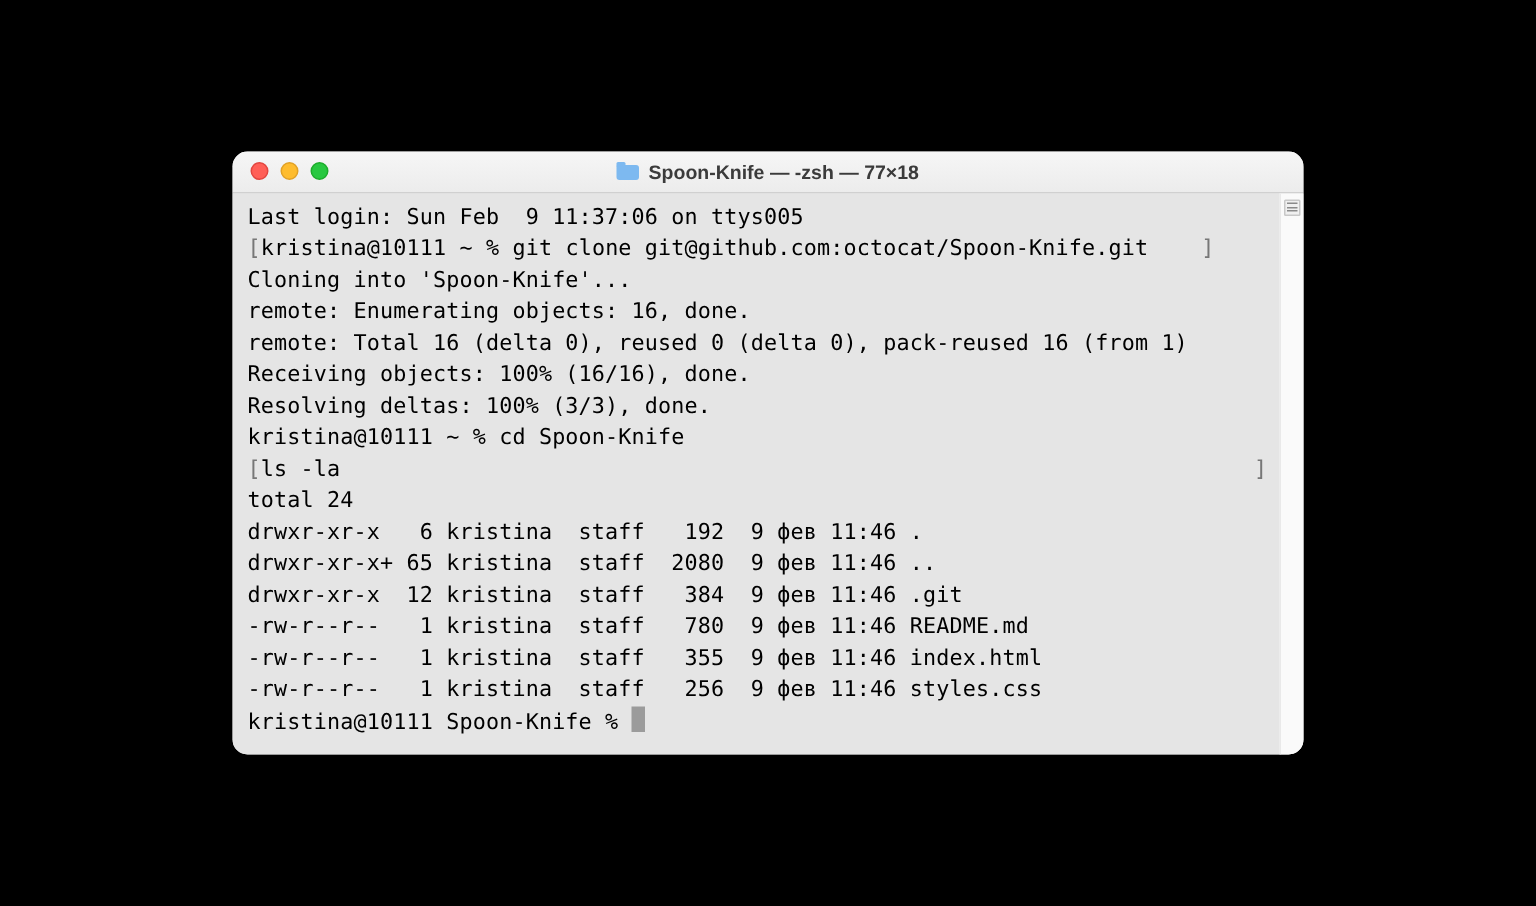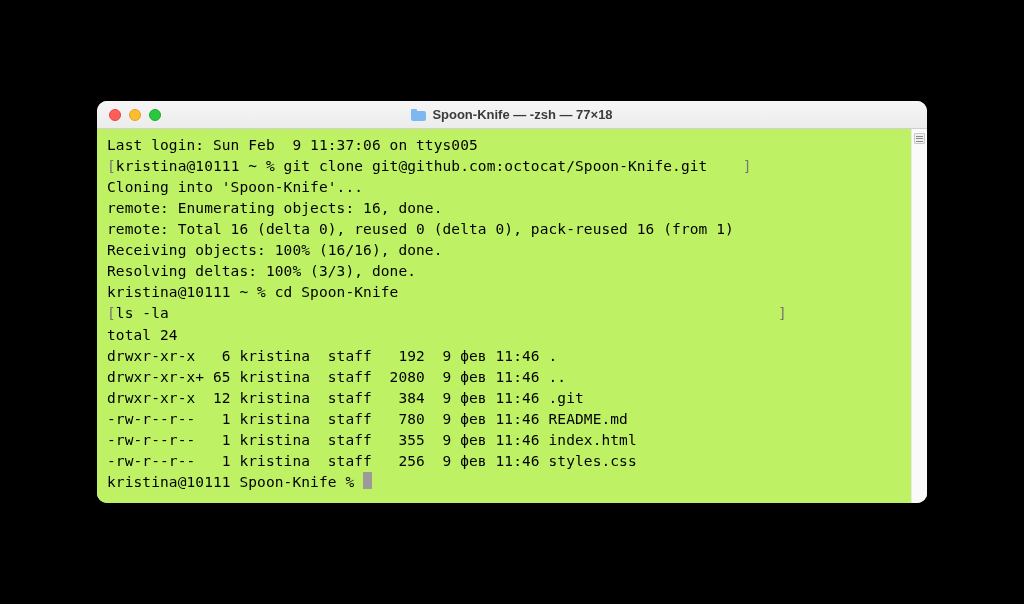--- a/index.html
+++ b/index.html
@@ -6,21 +6,21 @@
     body {
       background: #000;
       width: 1024px;
       height: 604px;
       display: flex;
       align-items: center;
       justify-content: center;
       font-family: -apple-system, BlinkMacSystemFont, "Helvetica Neue", sans-serif;
     }
     .window {
-      width: 830px;
+      width: 714px;
       background: #fff;
       border-radius: 10px;
       box-shadow: 0 20px 60px rgba(0,0,0,0.7), 0 0 0 1px rgba(0,0,0,0.1);
       overflow: hidden;
     }
     .titlebar {
       height: 28px;
       background: linear-gradient(#f6f6f6, #ececec);
       border-bottom: 1px solid #d0d0d0;
       display: flex;
@@ -70,21 +70,21 @@
       position: absolute;
       top: 2px;
       left: 0;
       width: 15px;
       height: 10px;
       background: #7db9f0;
       border-radius: 1px 2px 2px 2px;
     }
     .term-area {
       display: flex;
-      background: #bef264;
+      background: #e5e5e5;
     }
     .term-body {
       flex: 1;
       padding: 6px 6px 10px 10px;
       font-family: "Menlo", "Monaco", "Consolas", monospace;
       font-size: 14.5px;
       line-height: 1.45;
       color: #000;
       white-space: pre;
       letter-spacing: 0.1px;

